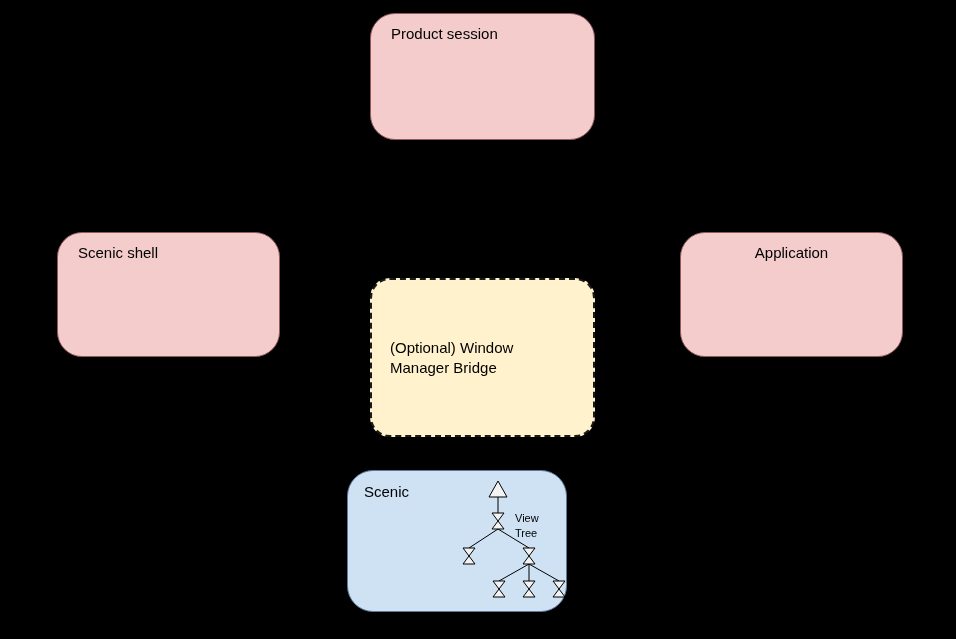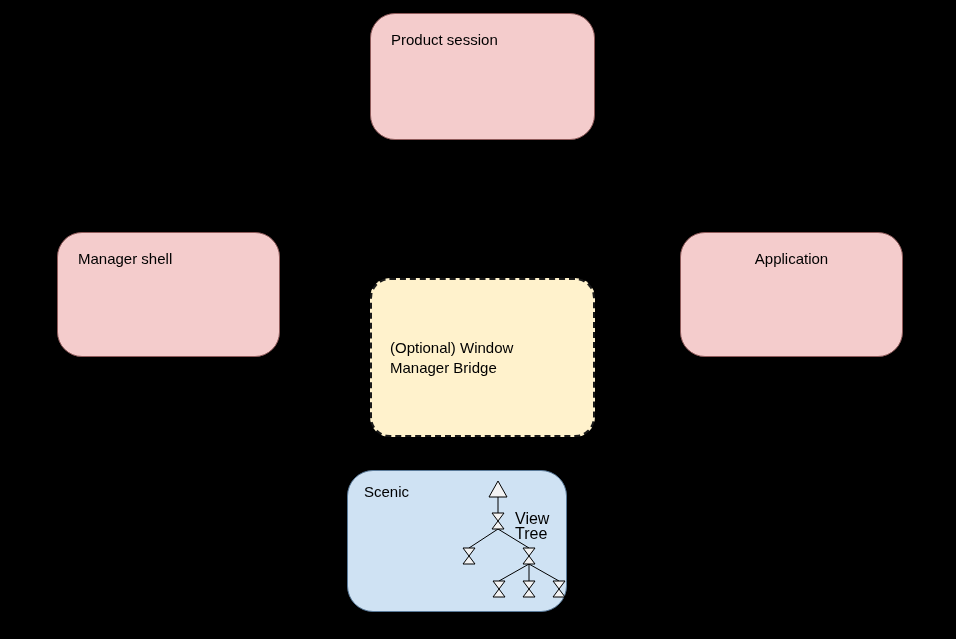--- a/index.html
+++ b/index.html
@@ -21,21 +21,21 @@
   .node {
     position: absolute;
     box-sizing: border-box;
     color: #000000;
     font-size: 15px;
   }
   .pink {
     background: #f4cccc;
     border: 1px solid #8f5a5a;
     border-radius: 25px;
-    padding: 17px 20px;
+    padding: 11px 20px;
   }
   .node-product-session {
     left: 370px; top: 13px;
     width: 225px; height: 127px;
   }
   .node-system-shell {
     left: 57px; top: 232px;
     width: 223px; height: 125px;
   }
   .node-application {
@@ -83,36 +83,36 @@
   }
   .tree-svg line {
     stroke: #000000;
     stroke-width: 1;
   }
   .tree-label {
     position: absolute;
     left: 167px;
     top: 40px;
     width: 36px;
-    font-size: 16px;
+    font-size: 11px;
     line-height: 15px;
     color: #000000;
   }
 </style>
 </head>
 <body>
 
 <div class="canvas">
 
   <div class="node pink node-product-session">
     <span class="label">Product session</span>
   </div>
 
   <div class="node pink node-system-shell">
-    <span class="label">Manager shell</span>
+    <span class="label">Scenic shell</span>
   </div>
 
   <div class="node pink node-application">
     <span class="label">Application</span>
   </div>
 
   <div class="node node-wm-bridge">
     <span class="label">(Optional) Window Manager Bridge</span>
   </div>
 

